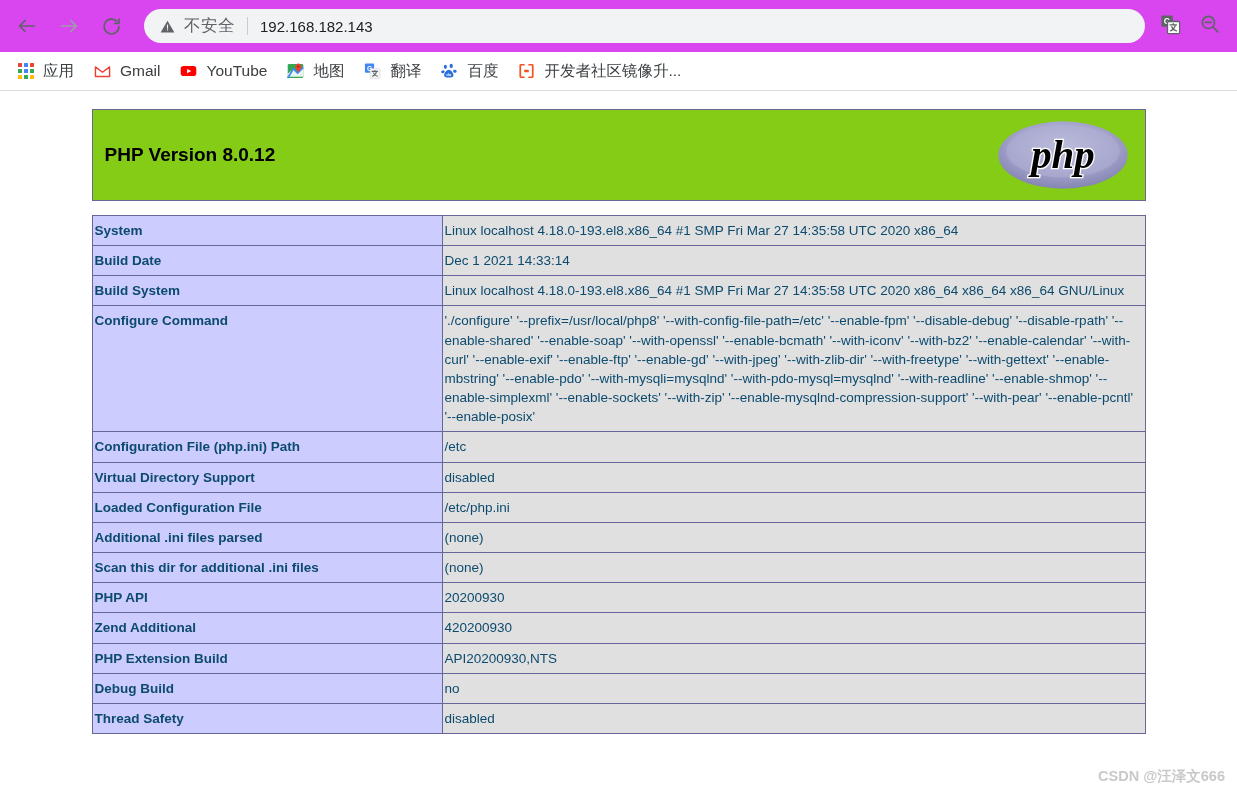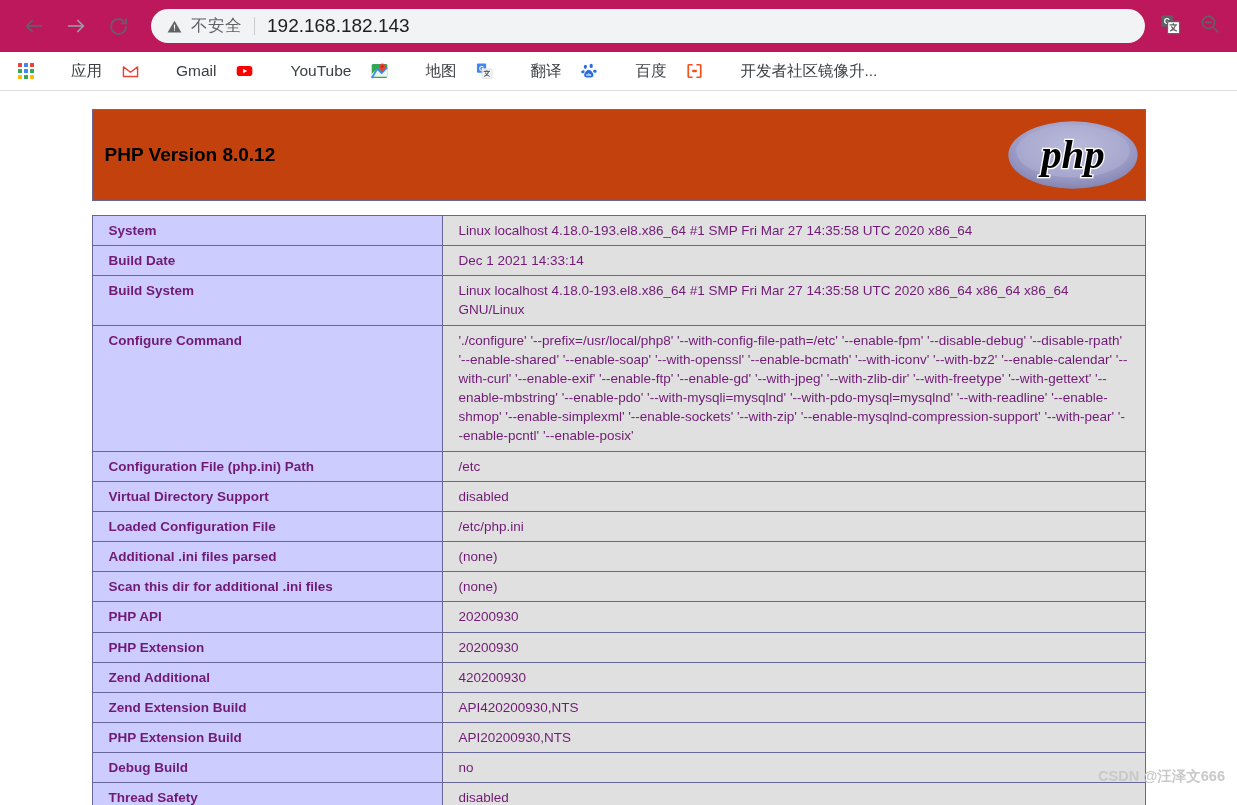--- a/index.html
+++ b/index.html
@@ -14,22 +14,22 @@
   
   .browser-chrome {
     width: 1237px;
     background: #ffffff;
   }
 
   .toolbar {
     height: 52px;
     display: flex;
     align-items: center;
-    padding: 0 10px 0 15px;
-    background: #be185d;
+    padding: 0 10px 0 8px;
+    background: #d946ef;
   }
 
   .nav-btn {
     width: 38px; height: 38px;
     display: flex; align-items: center; justify-content: center;
     border-radius: 50%;
     flex: 0 0 auto;
     margin-right: 4px;
   }
   .nav-btn svg { display: block; }
@@ -54,21 +54,21 @@
     white-space: nowrap;
   }
   .omni-sep {
     width: 1px; height: 18px;
     background: #c8cbcf;
     margin: 0 12px;
     flex: 0 0 auto;
   }
   .url-text {
     color: #202124;
-    font-size: 19px;
+    font-size: 15px;
     white-space: nowrap;
     overflow: hidden;
     text-overflow: ellipsis;
   }
 
   .toolbar-right { display: flex; align-items: center; flex: 0 0 auto; gap: 6px; }
   .tb-icon {
     width: 34px; height: 34px;
     display: flex; align-items: center; justify-content: center;
     border-radius: 50%;
@@ -86,21 +86,20 @@
   }
   .bm {
     display: flex;
     align-items: center;
     height: 28px;
     padding: 0 8px;
     border-radius: 4px;
     flex: 0 0 auto;
     margin-right: 4px;
     white-space: nowrap;
-    gap: 28px;
   }
   .bm-label {
     font-size: 15.5px;
     color: #3c4043;
     margin-left: 9px;
     white-space: nowrap;
   }
   .bm-ico { width: 17px; height: 17px; flex:0 0 auto; display:flex; align-items:center; justify-content:center; }
 
   
@@ -123,52 +122,52 @@
   }
   .center-wrap {
     width: 1054px;
     margin: 0 auto;
     padding-top: 18px;
   }
 
   .php-banner {
     position: relative;
     height: 92px;
-    background: #c2410c;
+    background: #84cc16;
     border: 1px solid #666699;
     display: flex;
     align-items: center;
   }
   .php-banner-title {
     font-size: 19px;
     font-weight: bold;
     color: #000000;
     margin-left: 12px;
   }
   .php-logo {
     position: absolute;
-    right: 6px;
+    right: 16px;
     top: 50%;
     transform: translateY(-50%);
     width: 132px; height: 70px;
   }
 
   table.info {
     width: 100%;
     border-collapse: collapse;
     margin-top: 14px;
     table-layout: fixed;
   }
   table.info td {
     border: 1px solid #666699;
-    padding: 5px 16px;
+    padding: 5px 2px;
     font-size: 13.5px;
     vertical-align: top;
     line-height: 1.42;
-    color: #701a75;
+    color: #0c4a6e;
     word-wrap: break-word;
     overflow-wrap: break-word;
   }
   td.k {
     width: 350px;
     background: #ccccff;
     font-weight: bold;
   }
   td.v {
     background: #e0e0e0;
@@ -404,30 +403,22 @@
           </tr>
           <tr>
             <td class="k">Scan this dir for additional .ini files</td>
             <td class="v">(none)</td>
           </tr>
           <tr>
             <td class="k">PHP API</td>
             <td class="v">20200930</td>
           </tr>
           <tr>
-            <td class="k">PHP Extension</td>
-            <td class="v">20200930</td>
-          </tr>
-          <tr>
             <td class="k">Zend Additional</td>
             <td class="v">420200930</td>
-          </tr>
-          <tr>
-            <td class="k">Zend Extension Build</td>
-            <td class="v">API420200930,NTS</td>
           </tr>
           <tr>
             <td class="k">PHP Extension Build</td>
             <td class="v">API20200930,NTS</td>
           </tr>
           <tr>
             <td class="k">Debug Build</td>
             <td class="v">no</td>
           </tr>
           <tr>

